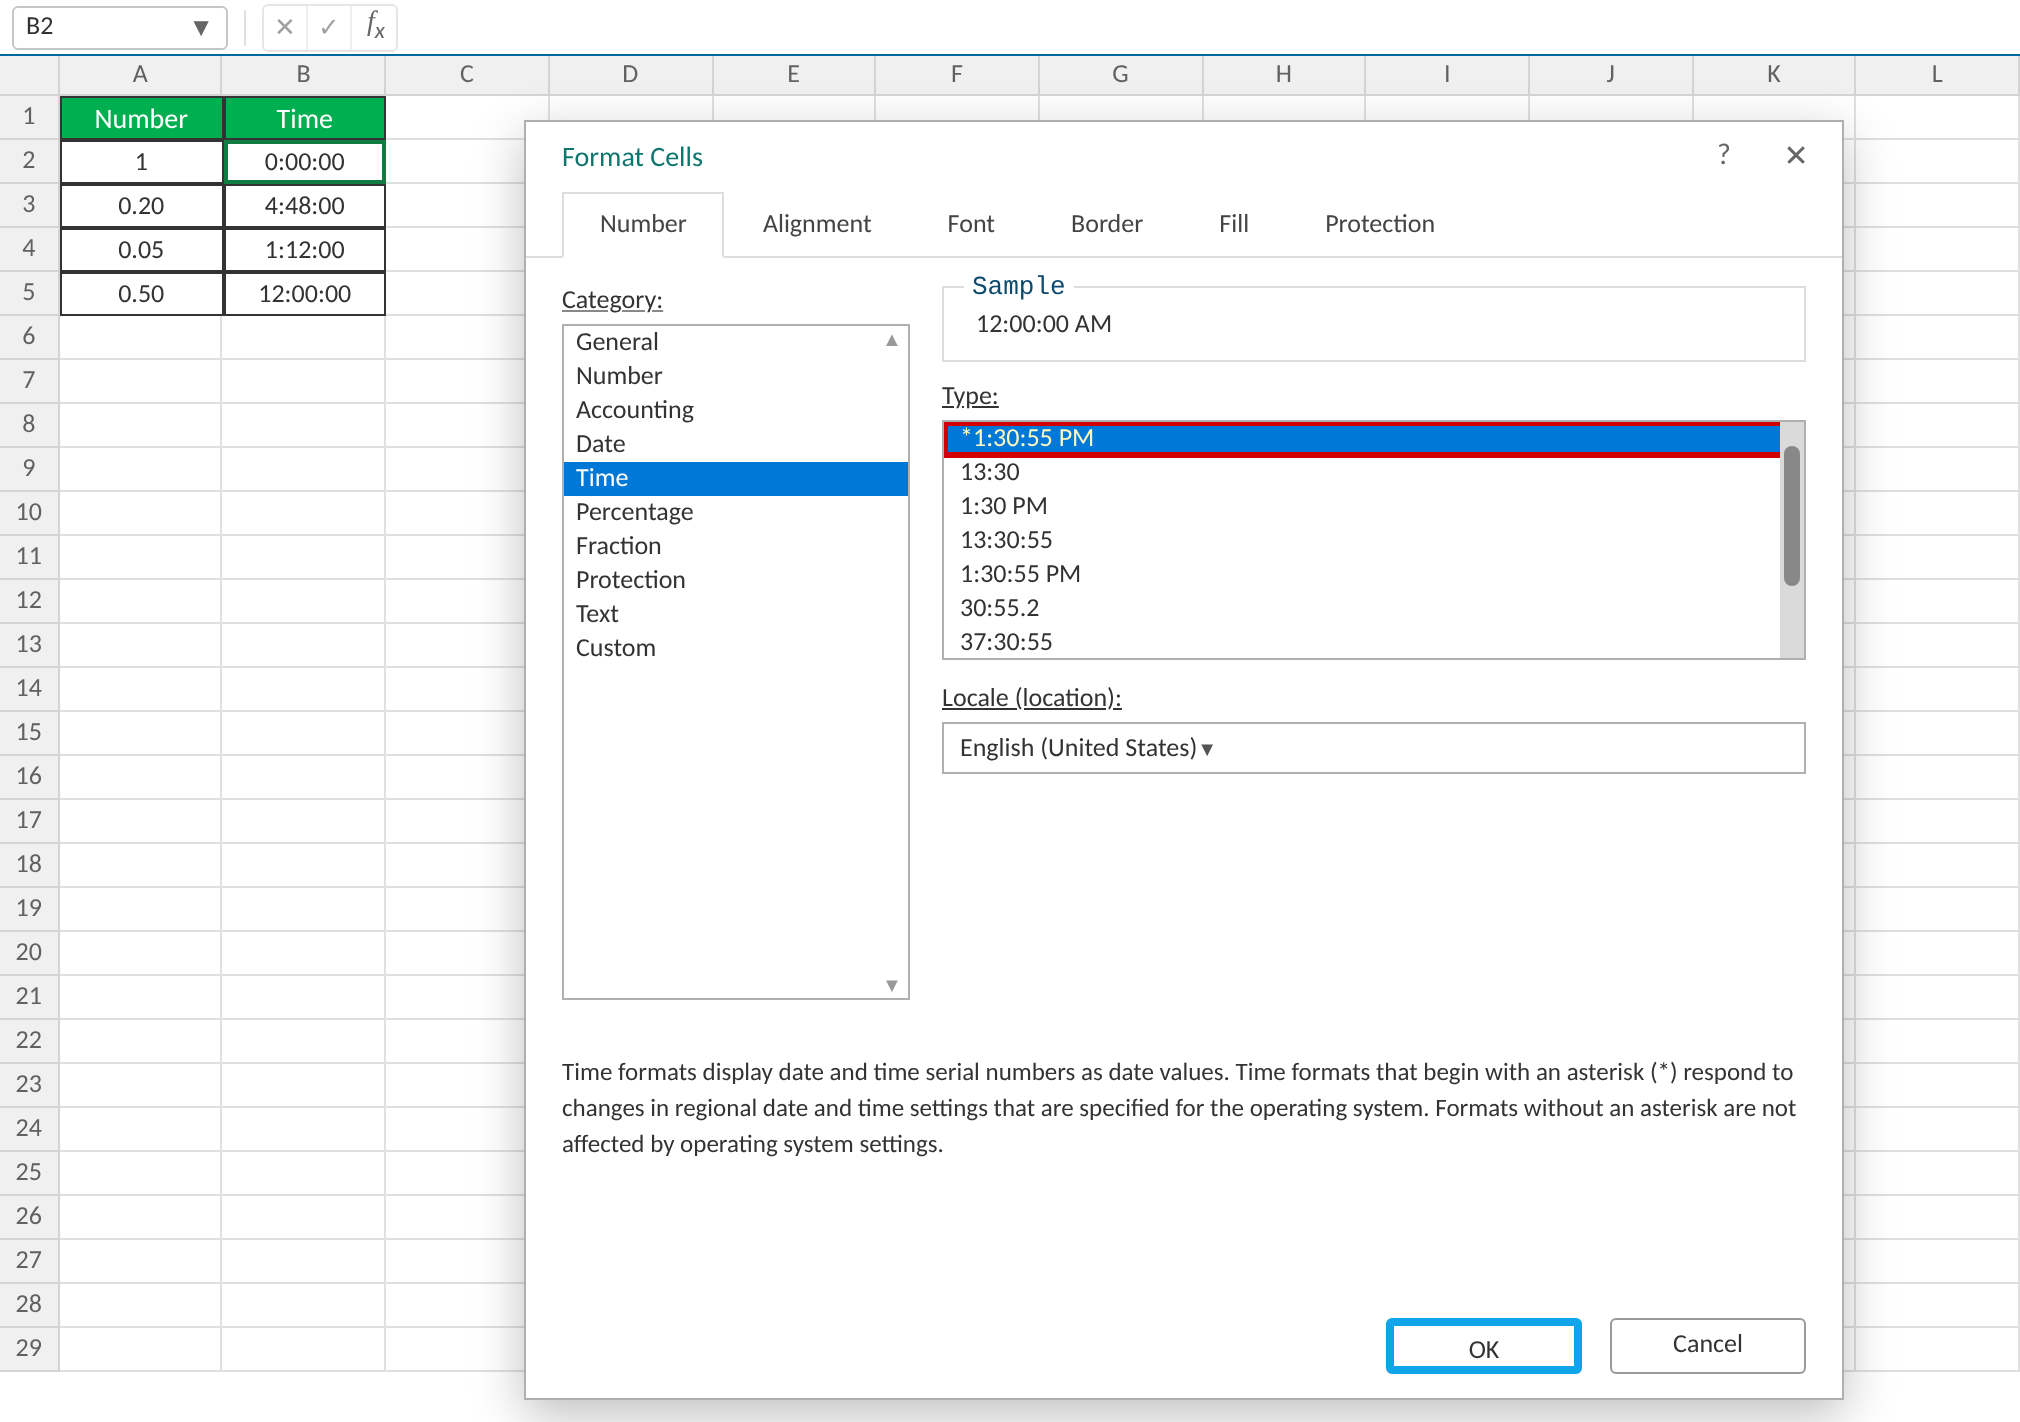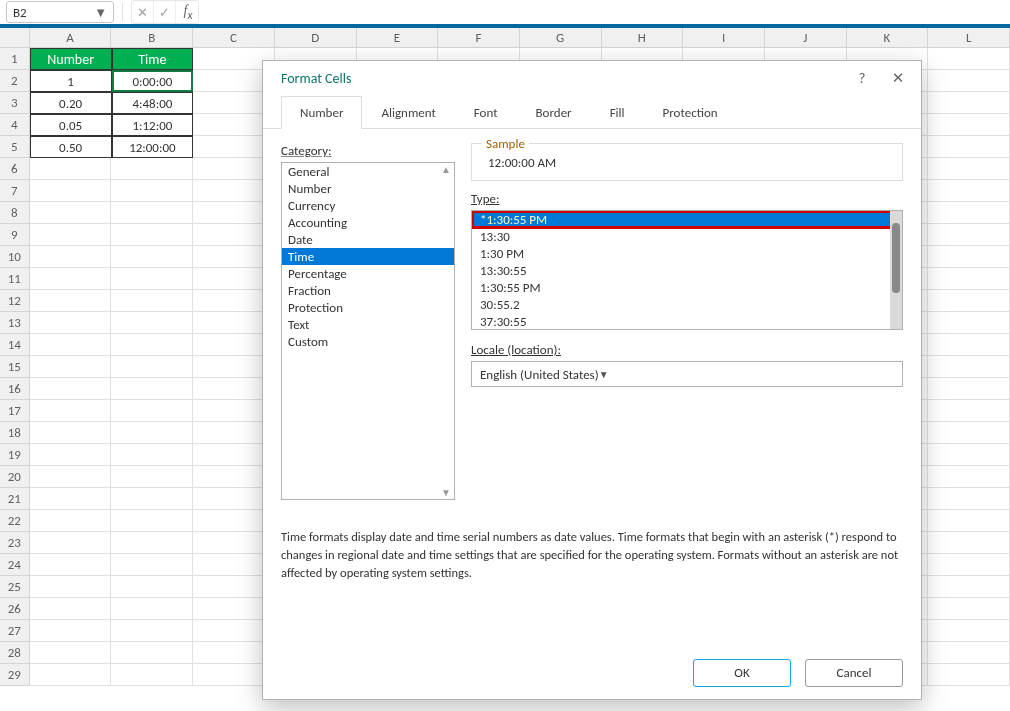--- a/index.html
+++ b/index.html
@@ -1,18 +1,18 @@
 <!DOCTYPE html>
 <html><head>
 <meta charset="utf-8">
 <style>
 * { box-sizing: border-box; margin: 0; padding: 0; font-family: "Segoe UI", Calibri, Arial, sans-serif; }
 body { background: #fff; font-size: 13px; color: #333; overflow: hidden; position: relative; width: 1010px; height: 711px; }
 
-.formula-bar { display: flex; align-items: center; height: 28px; border-bottom: 4px solid #0369a1; background: #fff; padding: 0 6px; gap: 4px; }
+.formula-bar { display: flex; align-items: center; height: 28px; border-bottom: 1px solid #0369a1; background: #fff; padding: 0 6px; gap: 4px; }
 .namebox { width: 108px; height: 22px; display: flex; align-items: center; border: 1px solid #c6c6c6; background: #fff; padding: 0 6px; justify-content: space-between; border-radius: 3px;}
 .namebox span { font-size: 13px; }
 .chev { font-size: 9px; color: #666; }
 .fbar-sep { width: 1px; height: 18px; background: #e0e0e0; margin: 0 4px; }
 .fbar-btn { width: 22px; height: 22px; display: flex; align-items: center; justify-content: center; color: #a0a0a0; border-right: 1px solid #eee; }
 .fbar-btn:last-of-type { border-right: none;}
 .fbar-fx { font-style: italic; font-family: serif; margin-left: 2px; font-size: 14px; color: #666;}
 .formula-input { flex: 1; height: 22px; border: 1px solid #c6c6c6; border-radius: 3px; padding: 0 8px; display: flex; align-items: center; margin-left: 4px; }
 
 .sheet { position: relative; }
@@ -46,38 +46,38 @@
 .cat-label u { text-decoration: underline; text-decoration-color: #888; }
 .cat-list { border: 1px solid #b0b0b0; height: 338px; position: relative; overflow: hidden;}
 .cat-list-inner { }
 .cat-item { padding: 1px 6px; font-size: 13px; }
 .cat-item.selected { background: #0078d7; color: #fff; }
 .scroll-fake { position: absolute; right:0; top:0; bottom:0; width: 16px; display: flex; flex-direction: column; justify-content: space-between; }
 .scroll-fake span { color: #999; font-size: 10px; text-align: center; background: #fff;}
 
 .right-col { flex: 1; }
 .fieldset { border: 1px solid #ddd; padding: 8px 10px 10px 10px; margin-bottom: 10px; }
-.fieldset-label { font-size: 13px; color: #a16207; position: relative; top: -16px; background: #fff; padding: 0 4px; display: inline-block;}
+.fieldset-label { font-size: 13px; color: #0c4a6e; position: relative; top: -16px; background: #fff; padding: 0 4px; display: inline-block; font-family: Liberation Mono, monospace;}
 .fieldset-body { margin-top: -12px; padding-left: 6px; color: #333;}
 
 .type-list { border: 1px solid #b0b0b0; height: 120px; position: relative; overflow: hidden;}
 .type-item { padding: 1px 8px; font-size: 13px; }
 .type-item.selected { background: #0078d7; color: #fef9c3; }
 .type-item.boxed { outline: 3px solid #d10000; outline-offset: -2px; }
 .type-scroll { position: absolute; right:0; top:0; bottom:0; width: 12px; background: #dadada; }
 .type-scroll-thumb { position:absolute; right:2px; top:12px; width:8px; height:70px; background: #888; border-radius: 4px;}
 
 .locale-select { width: 100%; height: 26px; border: 1px solid #b0b0b0; display: flex; align-items: center; justify-content: flex-start; padding: 0 8px; margin-top: 4px;}
 .locale-select .chev2 { font-size: 10px; color: #555; }
 
 .desc { margin-top: 28px; font-size: 12.5px; line-height: 1.45; color: #333; }
 
 .dlg-foot { display: flex; justify-content: flex-end; gap: 14px; padding: 12px 18px; }
 .btn { min-width: 98px; height: 28px; border: 1px solid #9a9a9a; background: #fff; border-radius: 3px; font-size: 13px; text-align: center; line-height: 26px;}
-.btn.primary { border: 1px solid #0ea5e9; }
+.btn.primary { border: 4px solid #0ea5e9; }
 
 </style>
 </head>
 <body>
 
 <div class="formula-bar">
   <div class="namebox">
     <span>B2</span>
     <span class="chev">▼</span>
   </div>
@@ -565,21 +565,20 @@
     </div>
 
   <div class="dlg-body">
     <div class="body-top">
       <div class="cat-col">
         <span class="cat-label"><u>Category:</u></span>
         <div class="cat-list">
           <div class="cat-list-inner" id="cat-list">
               <div class="cat-item">General</div>
               <div class="cat-item">Number</div>
-              <div class="cat-item">Currency</div>
               <div class="cat-item">Accounting</div>
               <div class="cat-item">Date</div>
               <div class="cat-item selected">Time</div>
               <div class="cat-item">Percentage</div>
               <div class="cat-item">Fraction</div>
               <div class="cat-item">Protection</div>
               <div class="cat-item">Text</div>
               <div class="cat-item">Custom</div>
             </div>
           <div class="scroll-fake">

